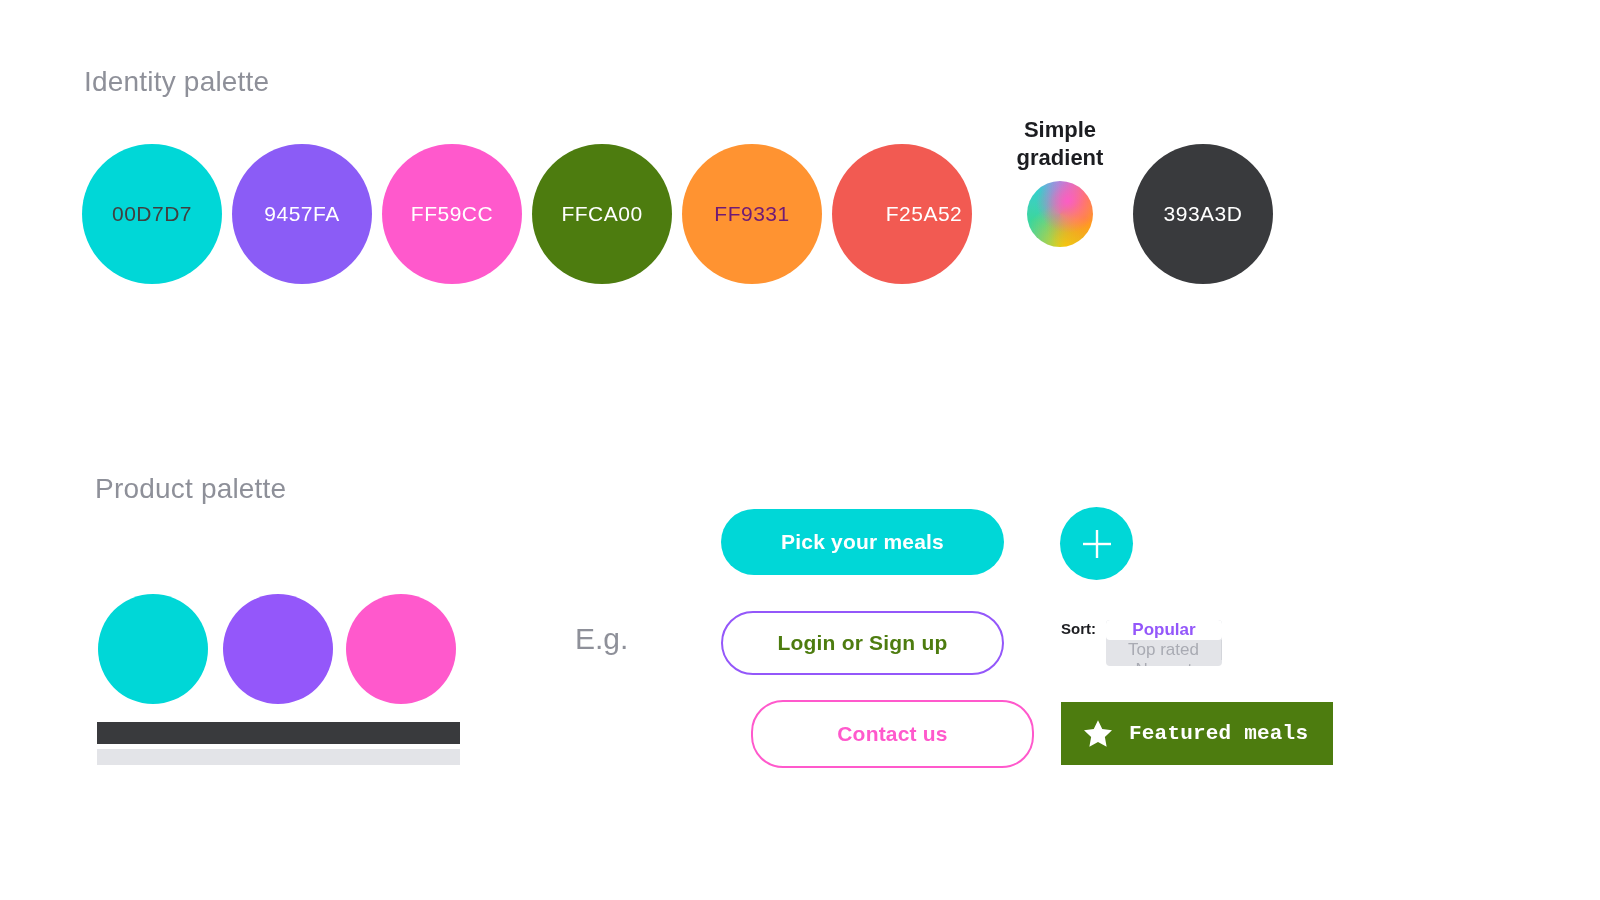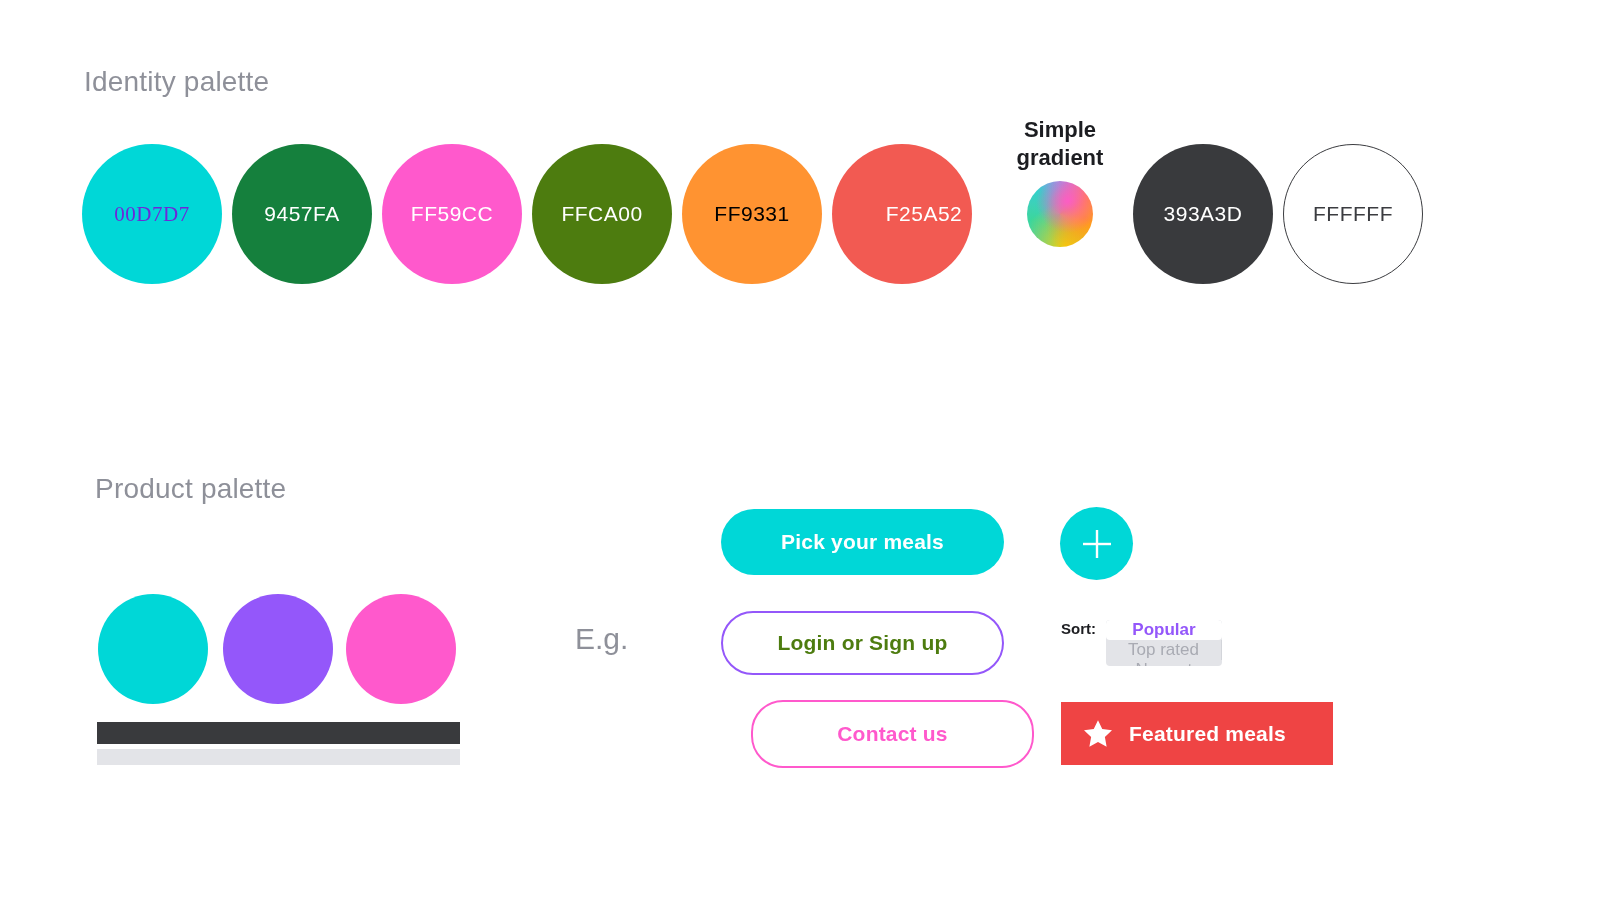--- a/index.html
+++ b/index.html
@@ -240,43 +240,40 @@
     letter-spacing: 0.2px;
   }
 </style>
 </head>
 <body>
 
 <div class="section-title" id="identity-title">Identity palette</div>
 
 <div id="identity-row">
   <div class="swatch" style="background: rgb(0, 215, 215);">
-    <span class="swatch-label" style="color: #6d28d9; font-family: Liberation Serif, serif;">00D7D7</span>
-  </div>
-  <div class="swatch" style="background: #15803d;">
+    <span class="swatch-label" style="color: #404040;">00D7D7</span>
+  </div>
+  <div class="swatch" style="background: #8b5cf6;">
     <span class="swatch-label" style="color: rgb(255, 255, 255);">9457FA</span>
   </div>
   <div class="swatch" style="background: rgb(255, 89, 204);">
     <span class="swatch-label" style="color: rgb(255, 255, 255);">FF59CC</span>
   </div>
   <div class="swatch" style="background: #4d7c0f;">
     <span class="swatch-label" style="color: rgb(255, 255, 255);">FFCA00</span>
   </div>
   <div class="swatch" style="background: rgb(255, 147, 49);">
-    <span class="swatch-label" style="color: #000000;">FF9331</span>
+    <span class="swatch-label" style="color: #701a75;">FF9331</span>
   </div>
   <div class="swatch" style="background: rgb(242, 90, 82);">
     <span class="swatch-label" style="color: rgb(255, 255, 255); margin-left: 44px;">F25A52</span>
   </div>
   <div style="width:151px;flex:0 0 auto;"></div>
   <div class="swatch" style="background: rgb(57, 58, 61);">
     <span class="swatch-label" style="color: rgb(255, 255, 255);">393A3D</span>
-  </div>
-  <div class="swatch outlined" style="background: rgb(255, 255, 255);">
-    <span class="swatch-label" style="color: rgb(59, 60, 64);">FFFFFF</span>
   </div>
 </div>
 
 <div id="gradient-block">
   <div id="gradient-label">
     <span>Simple</span><br>
     <span>gradient</span>
   </div>
   <div id="gradient-circle"></div>
 </div>
@@ -311,20 +308,20 @@
 
 <div id="sort-wrap">
   <span id="sort-label">Sort:</span>
   <div id="segmented">
     <div class="seg active">Popular</div>
     <div class="seg">Top rated</div>
     <div class="seg">Newest</div>
   </div>
 </div>
 
-<div id="featured-banner" style="background: #ef4444;">
+<div id="featured-banner" style="background: #4d7c0f; font-family: Liberation Mono, monospace;">
   <span class="star-icon">
     <svg width="30" height="29" viewBox="0 0 24 23" aria-hidden="true">
       <polygon points="12,0.8 15.4,7.9 23.2,8.9 17.5,14.3 18.9,22 12,18.3 5.1,22 6.5,14.3 0.8,8.9 8.6,7.9" fill="#ffffff"></polygon>
     </svg>
   </span>
   <span id="featured-label" style="color: rgb(255, 255, 255);">Featured meals</span>
 </div>
 
 </body></html>

